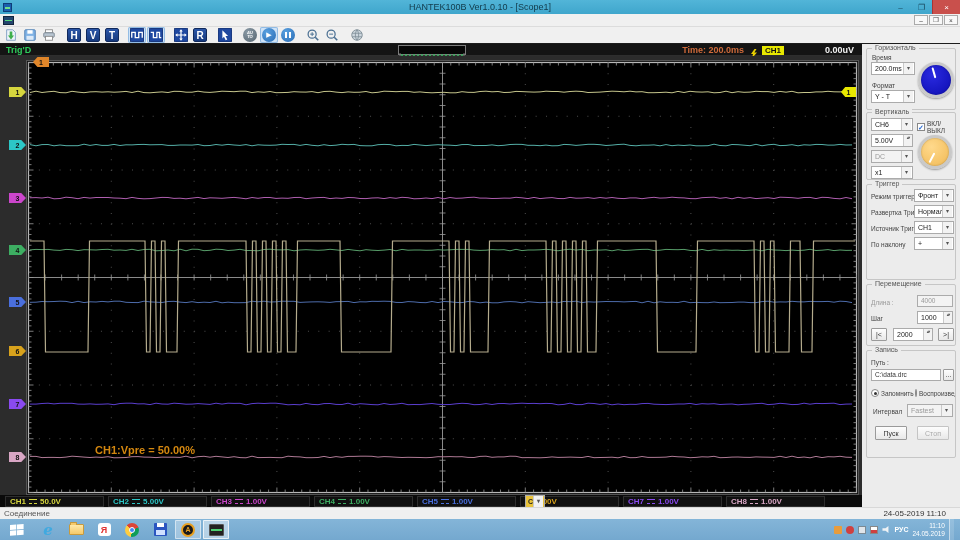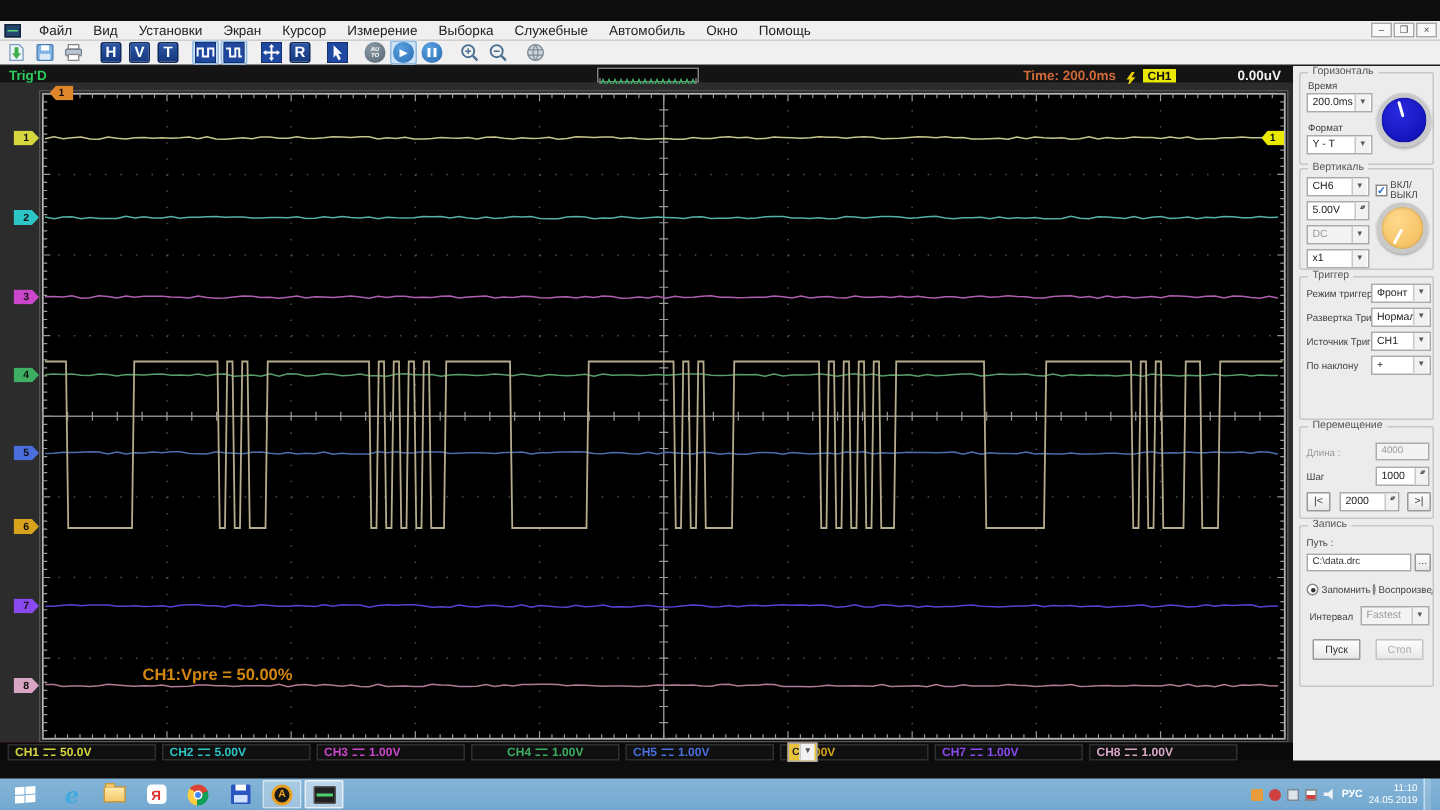--- a/index.html
+++ b/index.html
@@ -84,36 +84,32 @@
 .tray-ico{width:8px;height:8px}
 #tray-lang{font-size:7px;color:#fff;font-weight:bold}
 #tray-clock{font-size:6.5px;color:#fff;text-align:right;line-height:7.5px}
 #show-desktop{width:5px;height:21px;border-left:1px solid rgba(255,255,255,.5);background:rgba(255,255,255,.15)}
 </style>
 </head>
 <body>
 
 <div id="screen">
 
+  <div id="titlebar">
+    <div id="app-icon"></div>
+    <div id="win-title">HANTEK100B Ver1.0.10 - [Scope1]</div>
+    <div id="title-btns">
+      <div class="tbtn">–</div>
+      <div class="tbtn">❐</div>
+      <div class="tbtn close">×</div>
+    </div>
+  </div>
 
   <div id="menubar">
     <div id="mdi-icon"></div>
-    <div id="menu-items" style="display:flex">
-        <span class="menu-item">Файл</span>
-        <span class="menu-item">Вид</span>
-        <span class="menu-item">Установки</span>
-        <span class="menu-item">Экран</span>
-        <span class="menu-item">Курсор</span>
-        <span class="menu-item">Измерение</span>
-        <span class="menu-item">Выборка</span>
-        <span class="menu-item">Служебные</span>
-        <span class="menu-item">Автомобиль</span>
-        <span class="menu-item">Окно</span>
-        <span class="menu-item">Помощь</span>
-      </div>
     <div id="mdi-btns">
       <div class="mbtn">–</div>
       <div class="mbtn">❐</div>
       <div class="mbtn">×</div>
     </div>
   </div>
 
   <div id="toolbar">
       <div class="tool">
         <span style="display:flex">
@@ -288,21 +284,21 @@
         <div class="chcell" style="color: rgb(44, 198, 198);">
           <span class="chname">CH2</span>
           <span class="coup"></span>
           <span>5.00V</span>
         </div>
         <div class="chcell" style="color: rgb(204, 70, 204);">
           <span class="chname">CH3</span>
           <span class="coup"></span>
           <span>1.00V</span>
         </div>
-        <div class="chcell" style="color: rgb(61, 174, 98); justify-content: center;">
+        <div class="chcell" style="color: rgb(61, 174, 98);">
           <span class="chname">CH4</span>
           <span class="coup"></span>
           <span>1.00V</span>
         </div>
         <div class="chcell" style="color: rgb(74, 111, 221);">
           <span class="chname">CH5</span>
           <span class="coup"></span>
           <span>1.00V</span>
         </div>
         <div class="chcell" style="color: rgb(216, 162, 28);">
@@ -386,20 +382,24 @@
           <span class="rdot"></span>
           <span style="white-space:nowrap">Воспроизвед</span>
         </div>
       <span class="plabel" style="left:6px;top:57px">Интервал</span>
       <div class="sel dis" style="left:40px;top:53px;width:46px">Fastest</div>
       <div class="pbtn" style="left:8px;top:75px;width:32px;height:14px;line-height:13px">Пуск</div>
       <div class="pbtn dis" style="left:50px;top:75px;width:32px;height:14px;line-height:13px">Стоп</div>
     </div>
   </div>
 
+  <div id="statusbar">
+    <span id="status-left">Соединение</span>
+    <span id="status-right">24-05-2019 11:10</span>
+  </div>
 
   <div id="taskbar">
     <div id="start-btn">
       <svg width="14" height="12" viewBox="0 0 14 12">
           <g fill="#fff" transform="skewY(-4)">
             <rect x="0" y="1" width="6.3" height="5"></rect>
             <rect x="7" y="1" width="6.6" height="5"></rect>
             <rect x="0" y="6.7" width="6.3" height="5"></rect>
             <rect x="7" y="6.7" width="6.6" height="5"></rect>
           </g>

